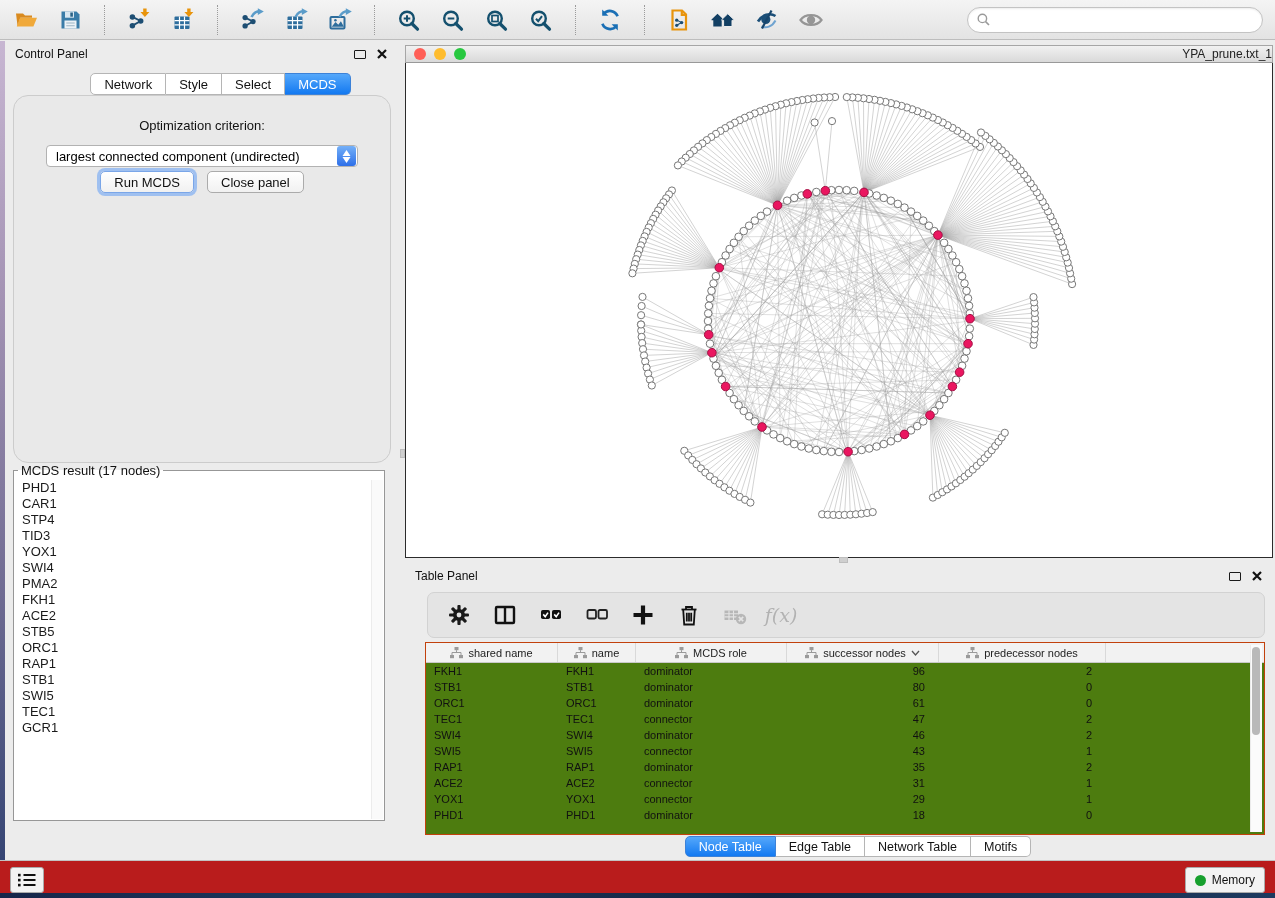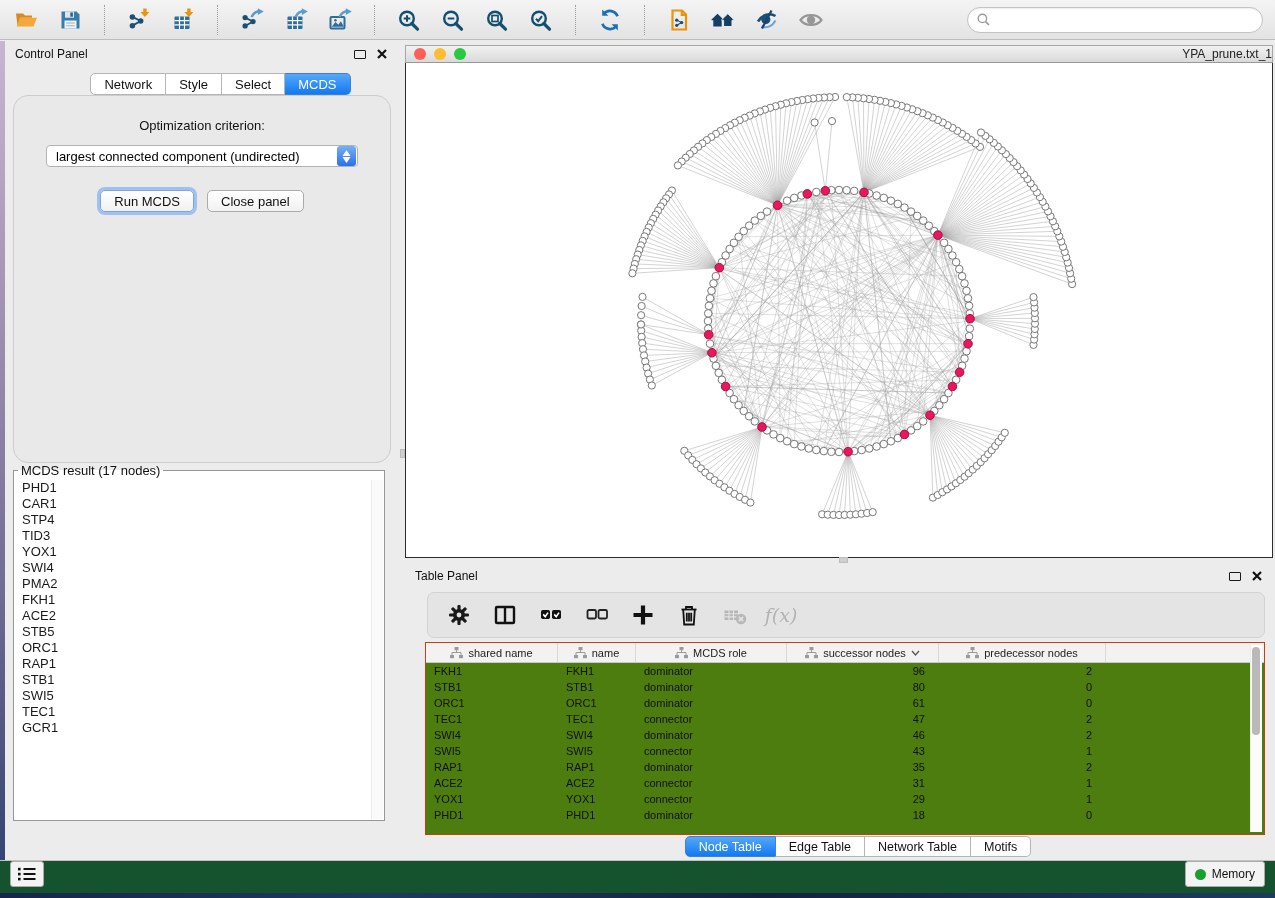--- a/index.html
+++ b/index.html
@@ -32,21 +32,21 @@
   .seg-tab:first-child{border-left:1px solid #b5b5b5;border-radius:5px 0 0 5px;}
   .seg-tab:last-child{border-radius:0 5px 5px 0;}
   .seg-tab.active{background:linear-gradient(#55a8fb,#1379f1);color:#fff;border-color:#3c82d8;}
   .cp-box{position:absolute;left:8px;right:9px;top:54px;height:366px;background:#e9e9e9;border:1px solid #cccccc;border-radius:15px;}
   .opt-label{text-align:center;margin-top:22px;font-size:13px;color:#111;}
   .selectbox{width:312px;height:22px;margin:12px auto 0;background:#fff;border:1px solid #b2b2b2;border-radius:4px;
              display:flex;align-items:center;box-sizing:border-box;}
   .selectbox .val{flex:1;font-size:13px;padding-left:9px;white-space:nowrap;overflow:hidden;}
   .stepper{width:19px;height:20px;border-radius:3px;margin-right:1px;background:linear-gradient(#74b0f8,#2d6fe8);
            display:flex;flex-direction:column;align-items:center;justify-content:center;gap:1px;}
-  .btn-row{display:flex;justify-content:center;gap:13px;margin-top:23px;}
+  .btn-row{display:flex;justify-content:center;gap:13px;margin-top:4px;}
   .btn{height:22px;padding:0 13px;font-size:13px;color:#111;background:linear-gradient(#ffffff,#f1f1f1);
        border:1px solid #ababab;border-radius:5px;font-family:"Liberation Sans",sans-serif;}
   .btn.focused{box-shadow:0 0 0 3px rgba(110,165,245,.6);border-color:#7aa6e8;}
   fieldset.mcds{position:absolute;left:8px;right:15px;top:422px;height:356px;margin:0;padding:0;
                 background:#fff;border:1px solid #979797;}
   fieldset.mcds legend{font-size:13px;color:#111;margin-left:4px;padding:0 3px;}
   .mcds-list{position:absolute;left:1px;top:2px;right:13px;bottom:1px;overflow:hidden;font-size:13px;line-height:16px;padding-left:7px;}
   .mcds-item{height:16px;color:#1a1a1a;}
   .mcds-scroll{position:absolute;top:2px;right:1px;bottom:1px;width:11px;background:#fafafa;border-left:1px solid #ececec;}
   
@@ -72,22 +72,22 @@
   .th{display:flex;align-items:center;justify-content:center;gap:5px;font-size:11px;color:#222;
       border-right:1px solid #d9d9d9;box-sizing:border-box;height:19px;}
   .tbody .tr{display:flex;height:16px;}
   .td{font-size:11px;color:#111;box-sizing:border-box;display:flex;align-items:center;padding-left:8px;}
   .td.num{justify-content:flex-end;padding-right:14px;}
   .tscroll{position:absolute;top:2px;right:2px;bottom:2px;width:11px;background:#fbfbfb;border-left:1px solid #ebebeb;}
   .tscroll .thumb{position:absolute;top:2px;left:1px;width:8px;height:88px;background:#b9b9b9;border-radius:5px;}
   .tp-tabs{position:absolute;left:0;right:0;top:273px;display:flex;justify-content:center;}
   .tp-tabs .seg-tab{font-size:12.5px;height:19px;}
   
-  .statusbar{position:absolute;left:0;right:0;top:860px;height:33px;background:#14532d;border-top:1px solid #c2c2c2;
-             display:flex;align-items:flex-start;padding:0 10px;box-sizing:border-box;}
+  .statusbar{position:absolute;left:0;right:0;top:860px;height:33px;background:#b91c1c;border-top:1px solid #c2c2c2;
+             display:flex;align-items:flex-end;padding:0 10px;box-sizing:border-box;}
   .sb-left-btn{width:32px;height:24px;background:#f3f3f3;border:1px solid #ababab;border-radius:3px;
                display:flex;align-items:center;justify-content:center;}
   .memory-btn{margin-left:auto;height:24px;background:#f3f3f3;border:1px solid #ababab;border-radius:3px;
               display:flex;align-items:center;gap:6px;padding:0 9px;font-size:12px;color:#111;}
   .memdot{width:11px;height:11px;border-radius:50%;background:#17a02e;}
 </style>
 </head>
 <body>
 
 <div class="toolbar">

